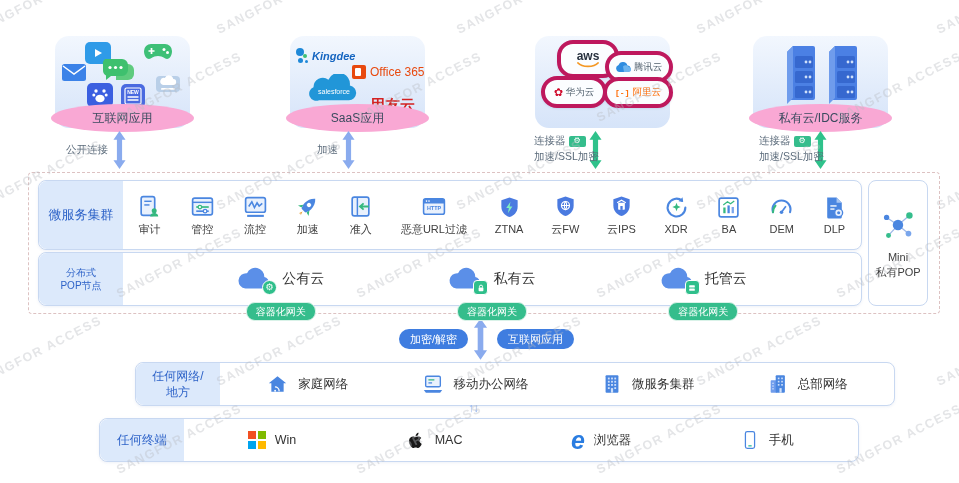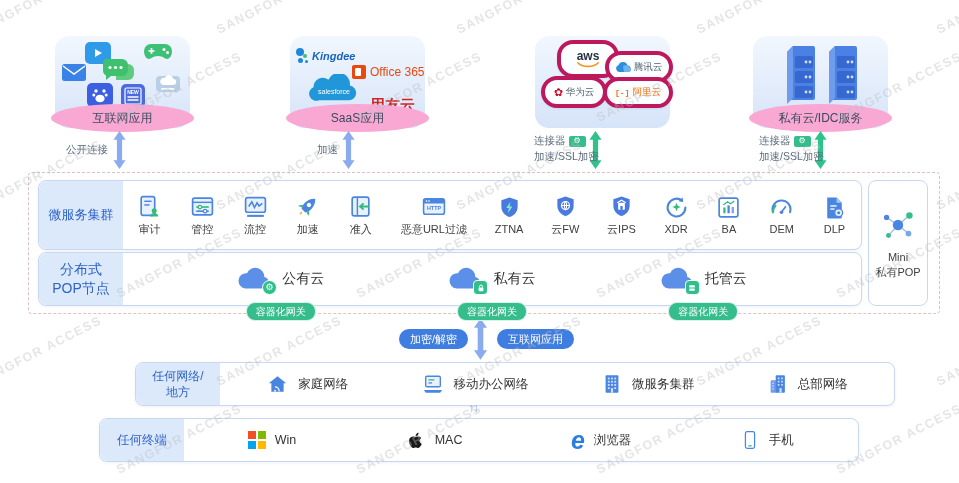--- a/index.html
+++ b/index.html
@@ -37,21 +37,21 @@
     display:flex;flex-direction:column;align-items:center;justify-content:center;
     font-weight:normal;color:#2e63c8;line-height:1.35;}
   
   #ms-row{left:38px;top:180px;width:822px;height:68px;}
   #ms-row .row-label{font-size:13px;}
   .ms-area{flex:1;display:flex;align-items:center;justify-content:space-between;padding:0 14px;}
   .ms-item{display:flex;flex-direction:column;align-items:center;gap:3px;}
   .ms-item .lbl{font-size:11px;color:#404040;white-space:nowrap;}
   
   #pop-row{left:38px;top:252px;width:822px;height:52px;}
-  #pop-row .row-label{font-size:14px;}
+  #pop-row .row-label{font-size:10px;}
   .pop-area{flex:1;display:flex;align-items:center;justify-content:space-around;padding:0 52px;}
   .pop-node{position:relative;display:flex;align-items:center;gap:9px;}
   .pop-node .lbl{font-size:14px;color:#333;}
   .pop-cloud{position:relative;width:36px;height:26px;}
   .pop-sub{position:absolute;right:-4px;bottom:-3px;width:13px;height:13px;border-radius:4px;
     background:#2fbf8b;border:1.5px solid #fff;display:flex;align-items:center;justify-content:center;
     color:#fff;font-size:9px;line-height:1;}
   .pop-badge{position:absolute;left:50%;top:36px;transform:translateX(-50%);
     background:#35bd8c;color:#fff;font-size:10px;padding:1.5px 9px;border-radius:9px;
     border:1.5px solid #d9f2e8;white-space:nowrap;z-index:6;}

